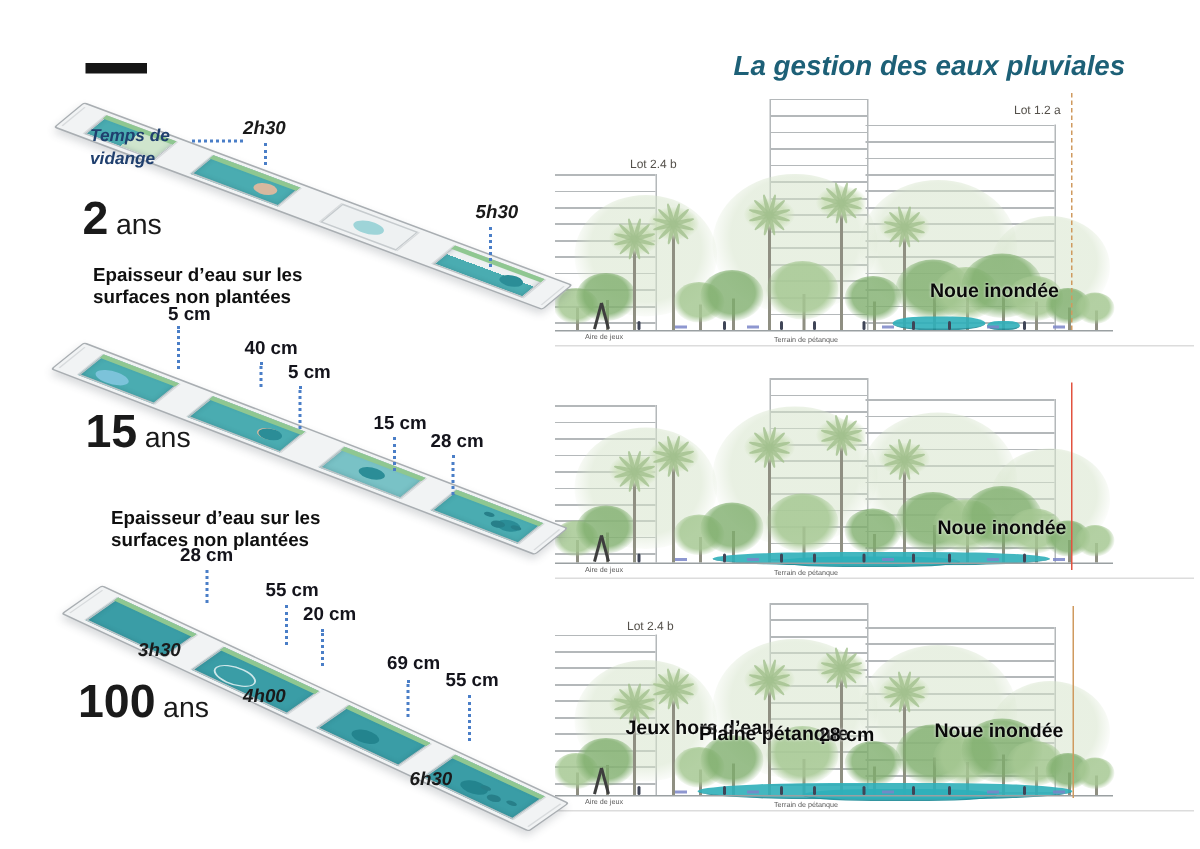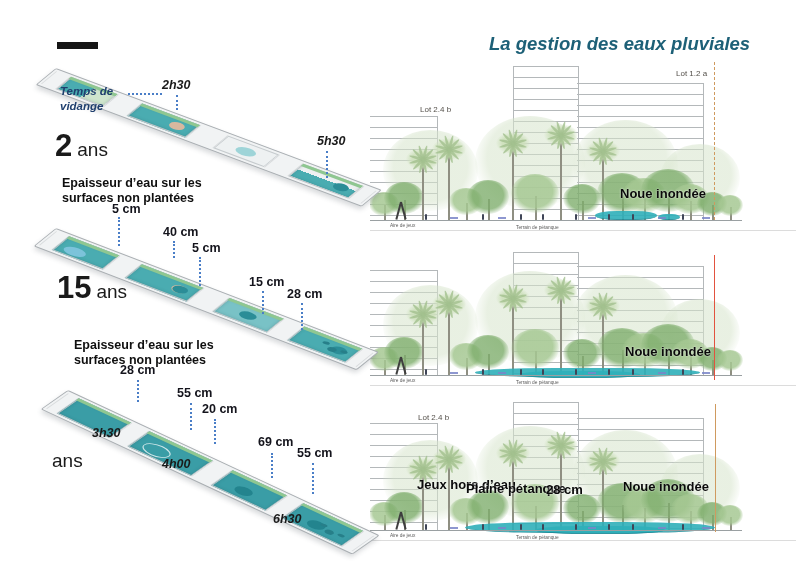--- a/index.html
+++ b/index.html
@@ -98,20 +98,21 @@
   <div class="lbl note" style="left:74px;top:338px;">Epaisseur d’eau sur les</div>
   <div class="lbl note" style="left:74px;top:353px;">surfaces non plantées</div>
   <div class="lbl cm" style="left:120px;top:363px;">28 cm</div>
 
   <div class="lbl cm" style="left:177px;top:386px;">55 cm</div>
   <div class="lbl cm" style="left:202px;top:402px;">20 cm</div>
   <div class="lbl time" style="left:92px;top:426px;">3h30</div>
   <div class="lbl cm" style="left:258px;top:435px;">69 cm</div>
   <div class="lbl cm" style="left:297px;top:446px;">55 cm</div>
   <div class="years" style="left:52px;top:450px;">
+    <span class="yv">100</span>
     <span class="yu">ans</span>
   </div>
   <div class="lbl time" style="left:162px;top:457px;">4h00</div>
   <div class="lbl time" style="left:273px;top:512px;">6h30</div>
 
   <div class="panel" id="panel1" style="left:370px;top:58px;width:426px;height:176px;">
     <div class="lot" style="left:50px;top:47px;">Lot 2.4 b</div>
     <div class="lot" style="left:306px;top:11px;">Lot 1.2 a</div>
     <div class="ann" style="left:250px;top:128px;">Noue inondée</div>
     <div class="gl" style="left:20px;top:165px;">Aire de jeux</div>

